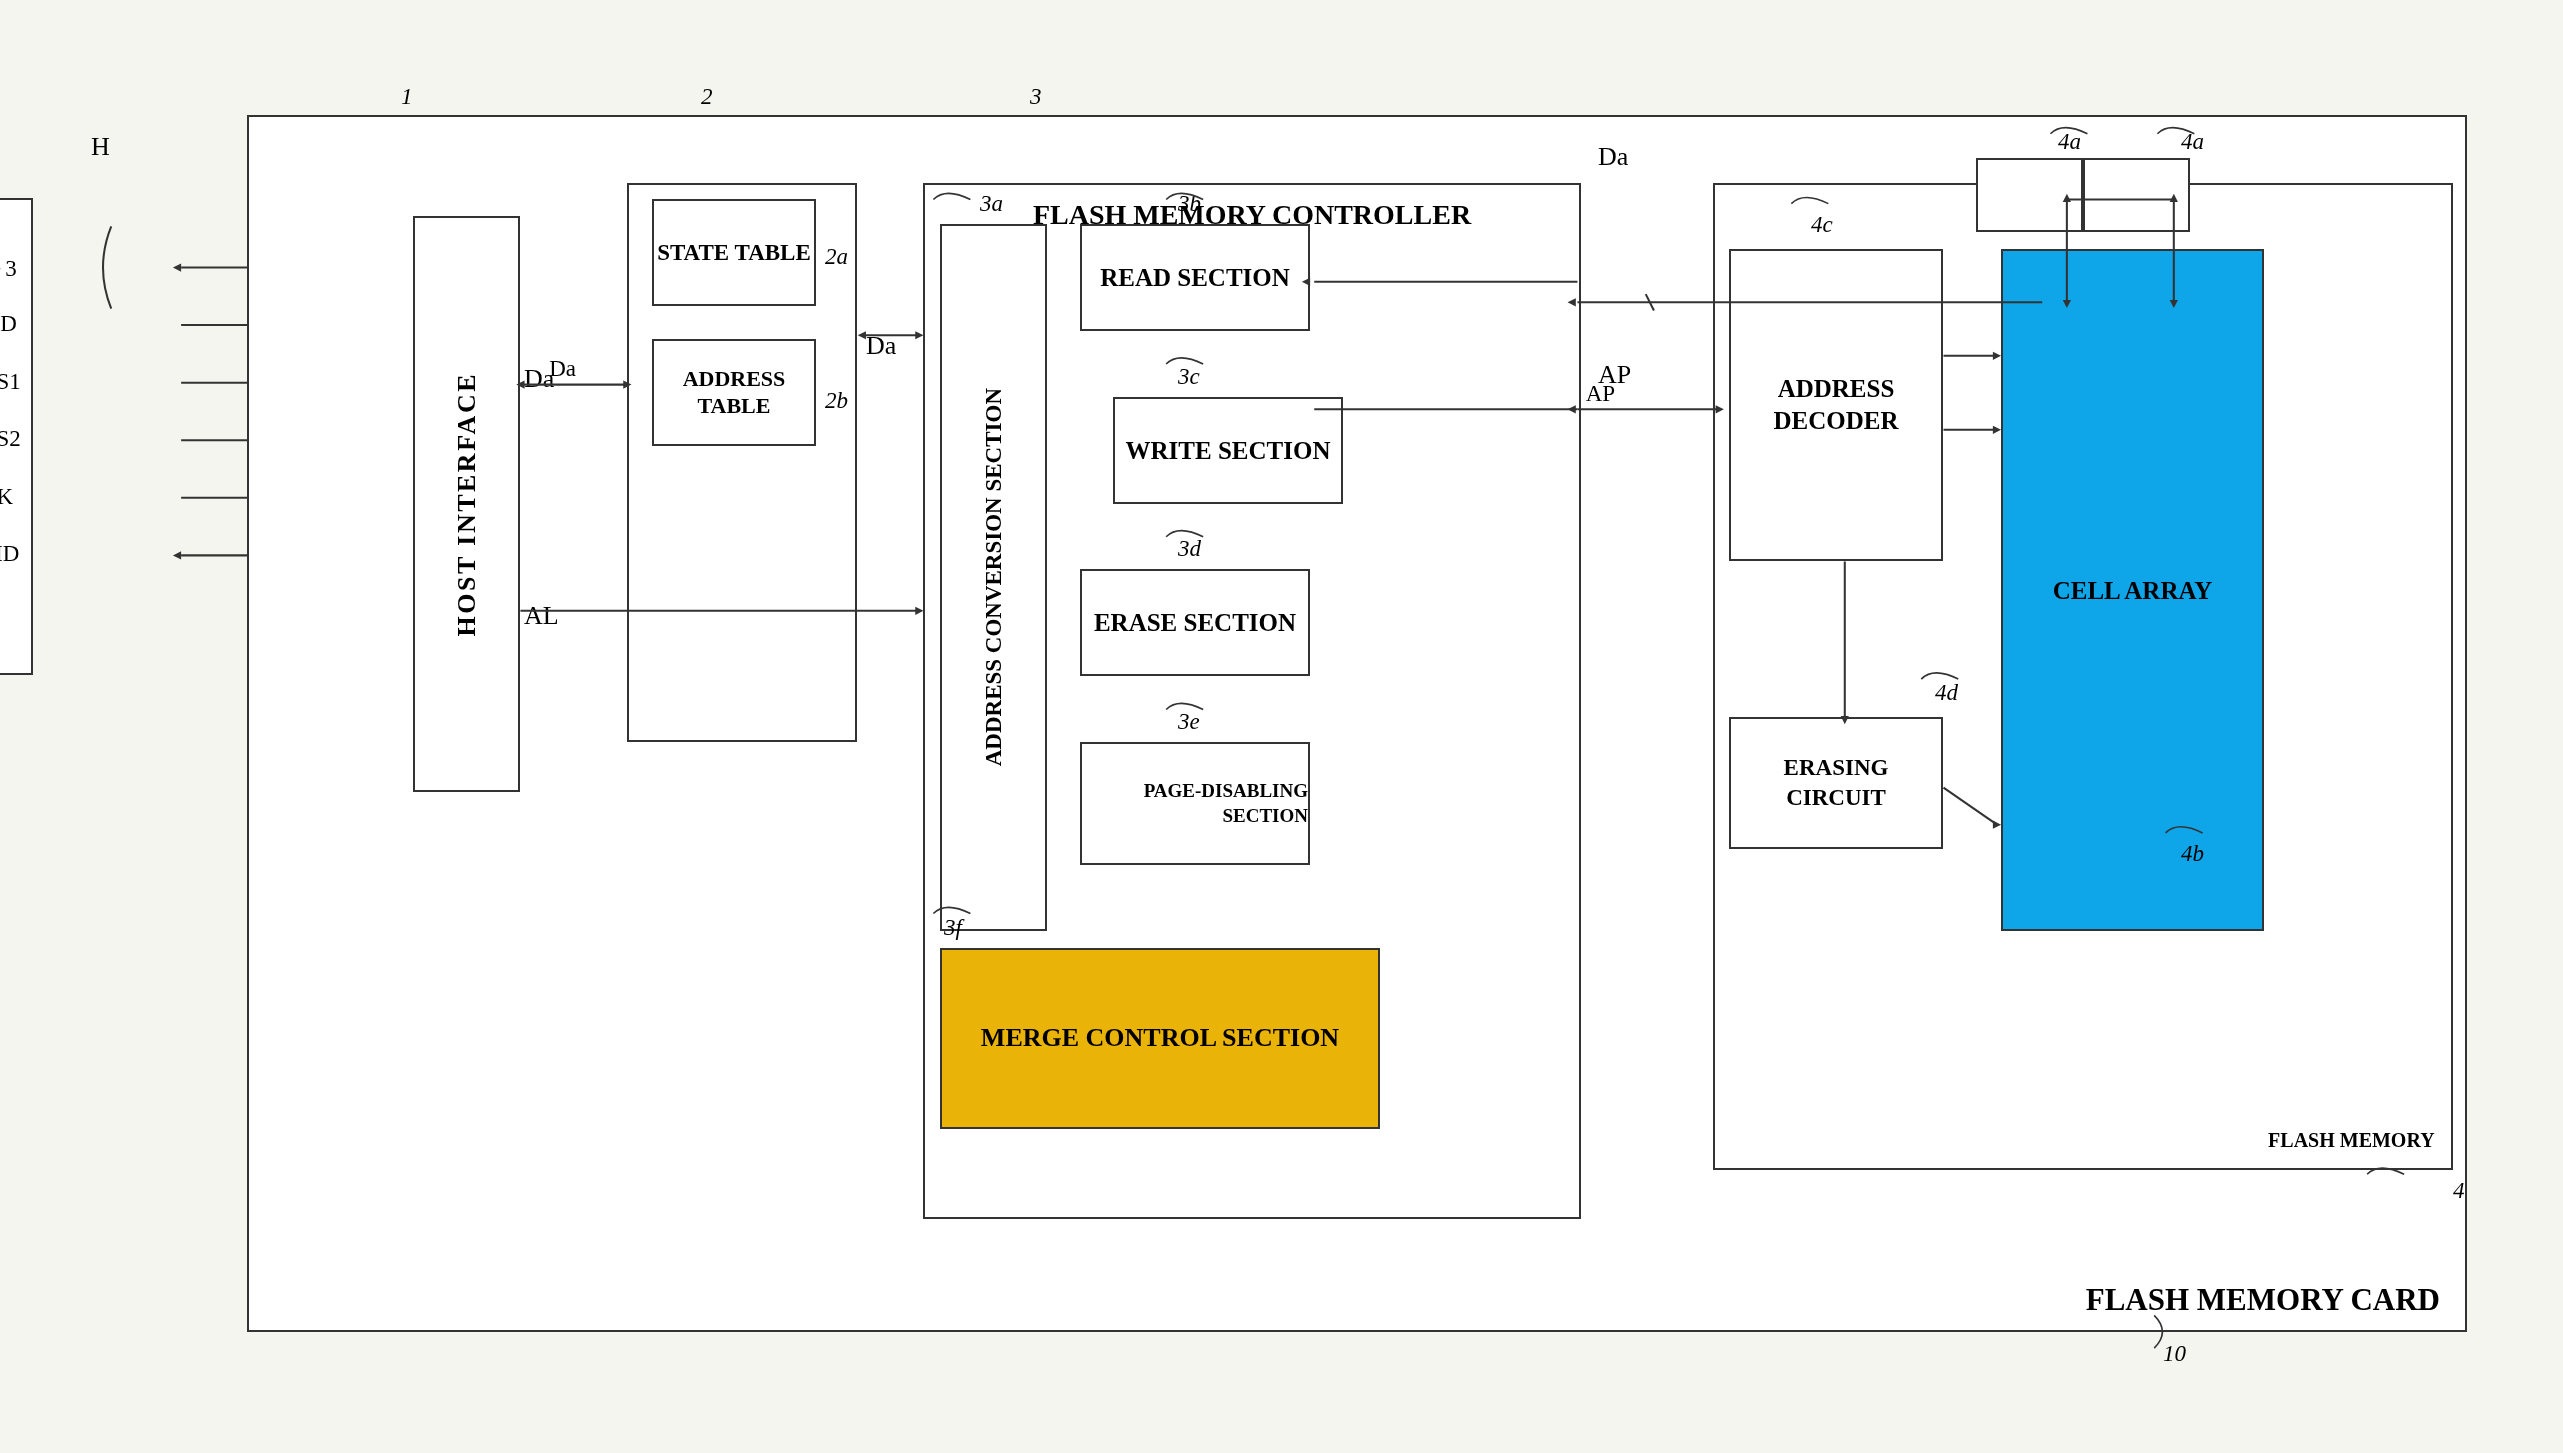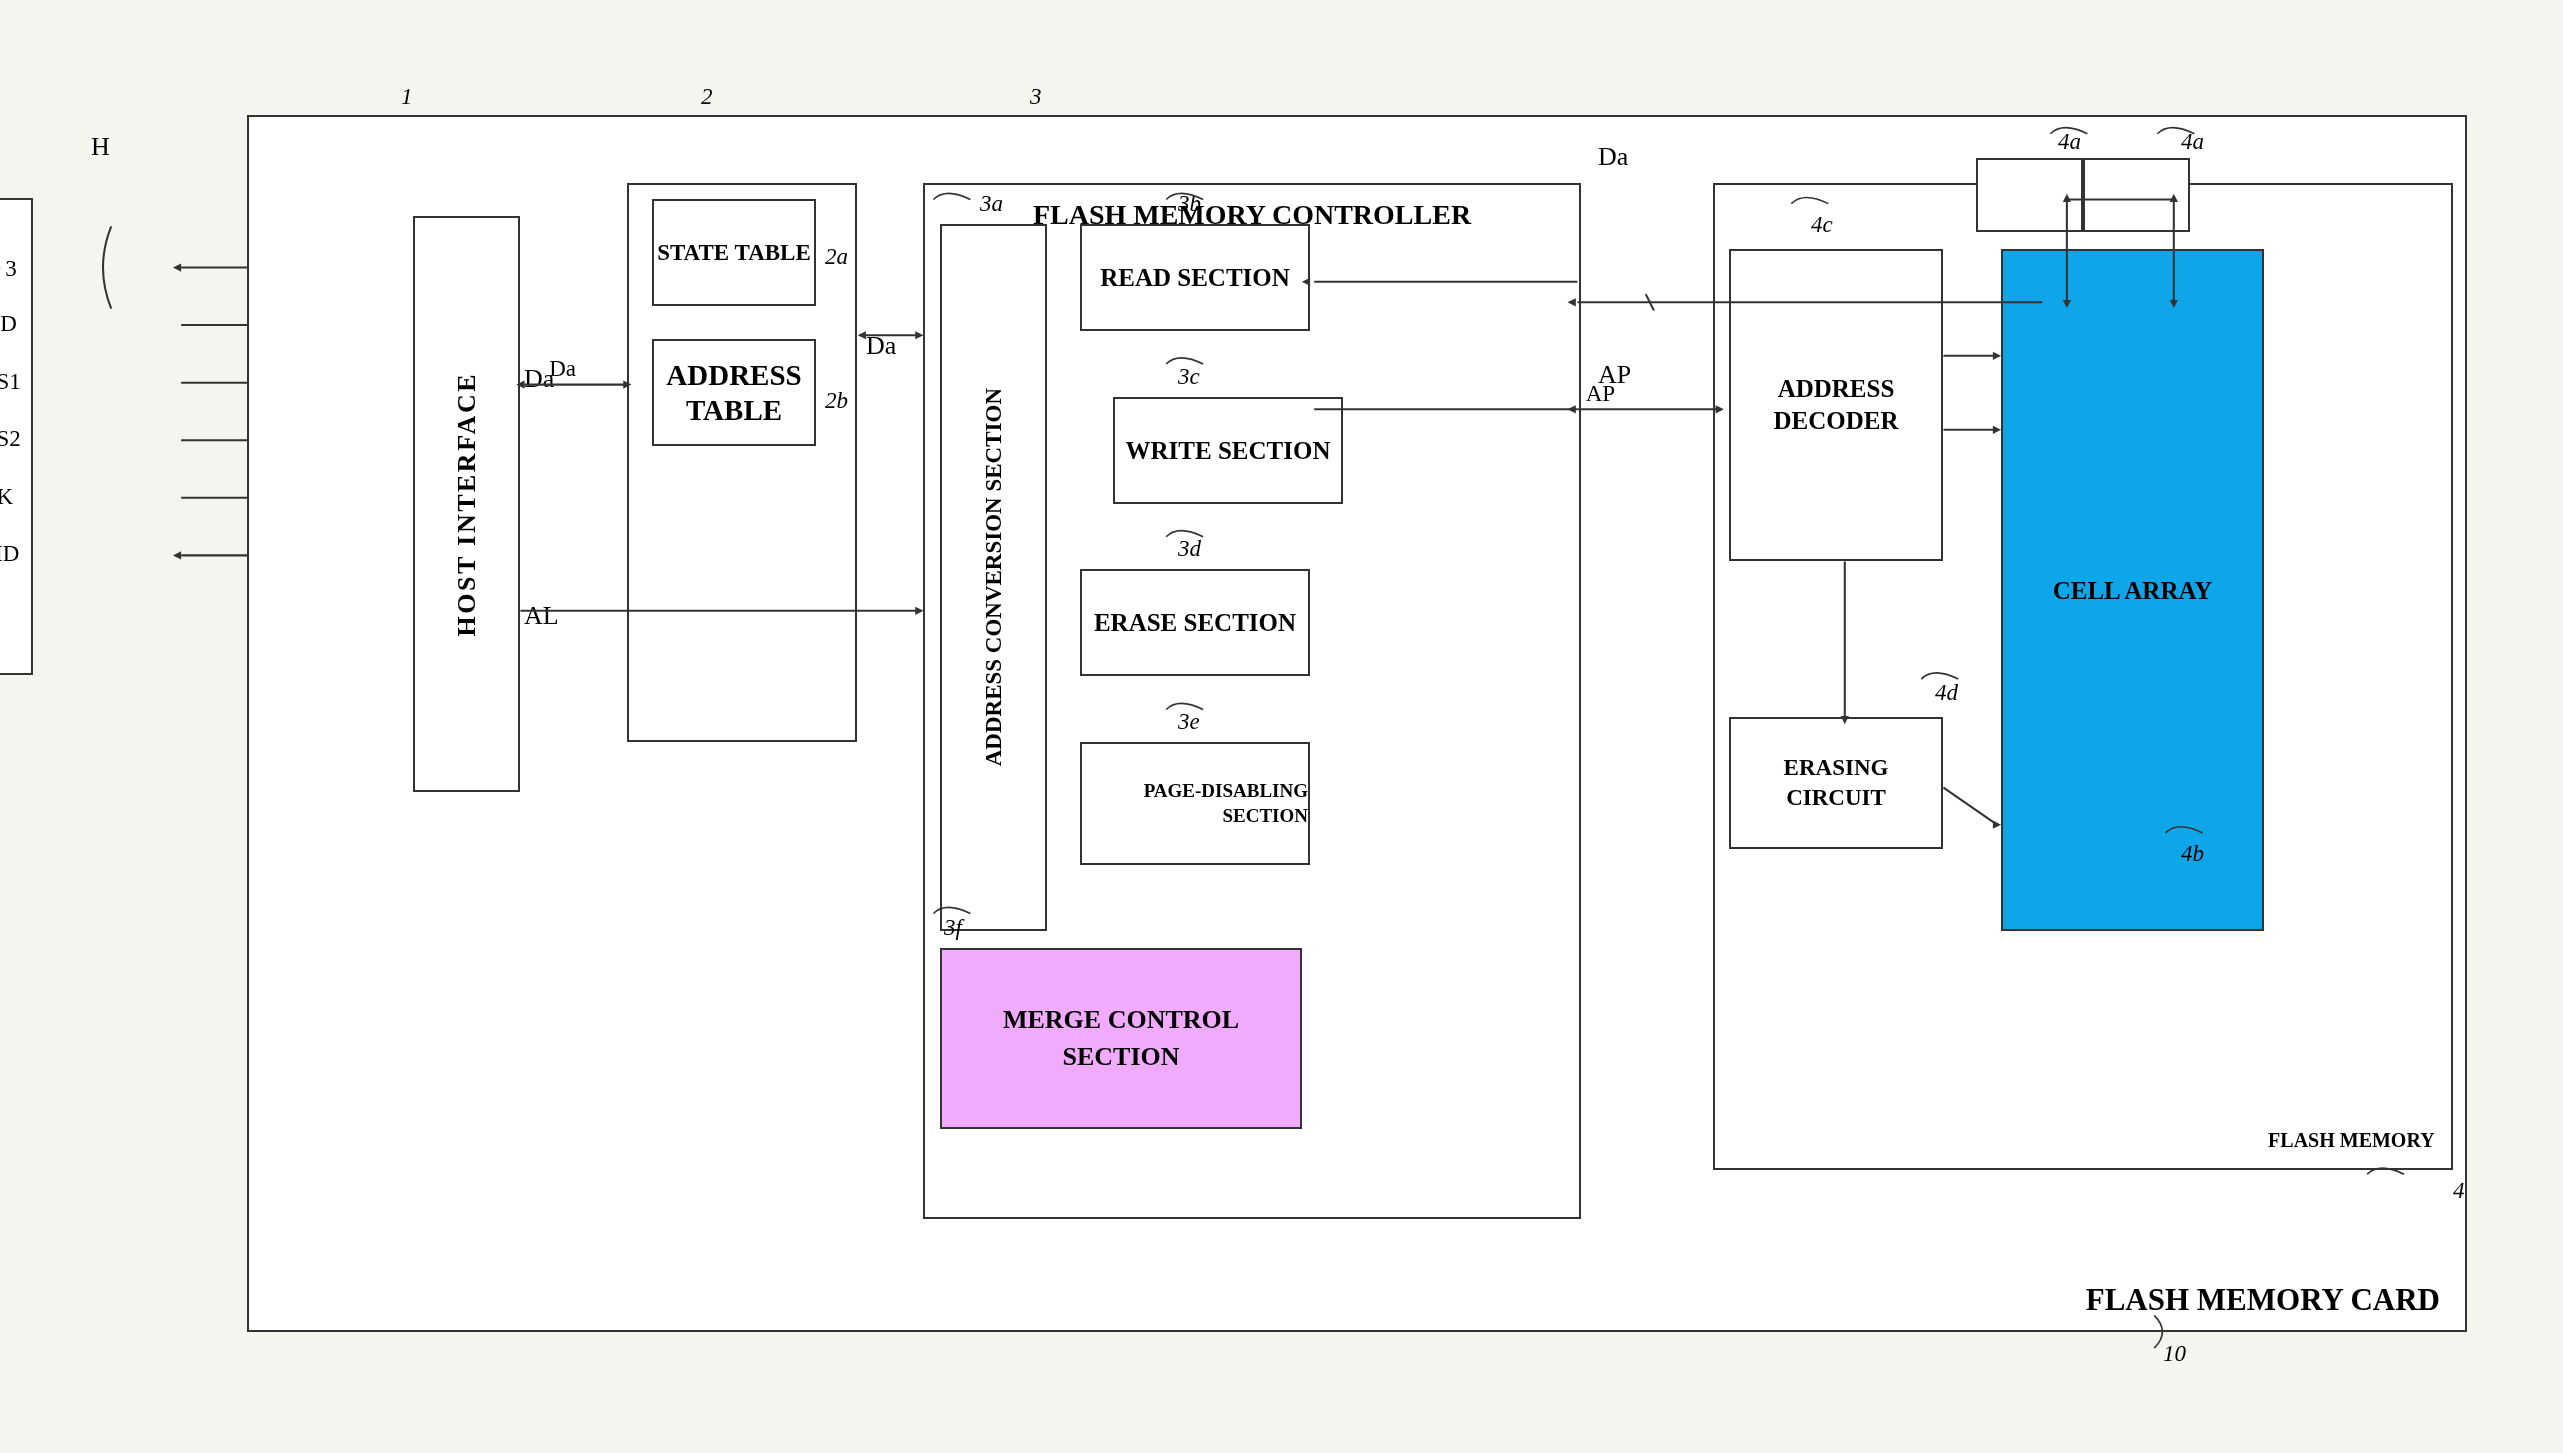--- a/index.html
+++ b/index.html
@@ -114,21 +114,21 @@
       width: 164px;
       height: 107px;
       border: 2.5px solid #333;
       background: white;
       display: flex;
       align-items: center;
       justify-content: center;
       flex-direction: column;
     }
     .address-table-label {
-      font-size: 29px;
+      font-size: 22px;
       font-weight: bold;
       text-align: center;
       line-height: 1.2;
     }
 
     
     .fmc-block {
       position: absolute;
       top: 66px;
       left: 674px;
@@ -244,24 +244,24 @@
       font-weight: bold;
       text-align: right;
       line-height: 1.3;
     }
 
     
     .mcs-block {
       position: absolute;
       top: 831px;
       left: 691px;
-      width: 362px;
+      width: 440px;
       height: 181px;
       border: 2.5px solid #333;
-      background: #f0abfc;
+      background: #eab308;
       display: flex;
       align-items: center;
       justify-content: center;
     }
     .mcs-label {
       font-size: 26px;
       font-weight: bold;
       text-align: center;
       line-height: 1.4;
     }

